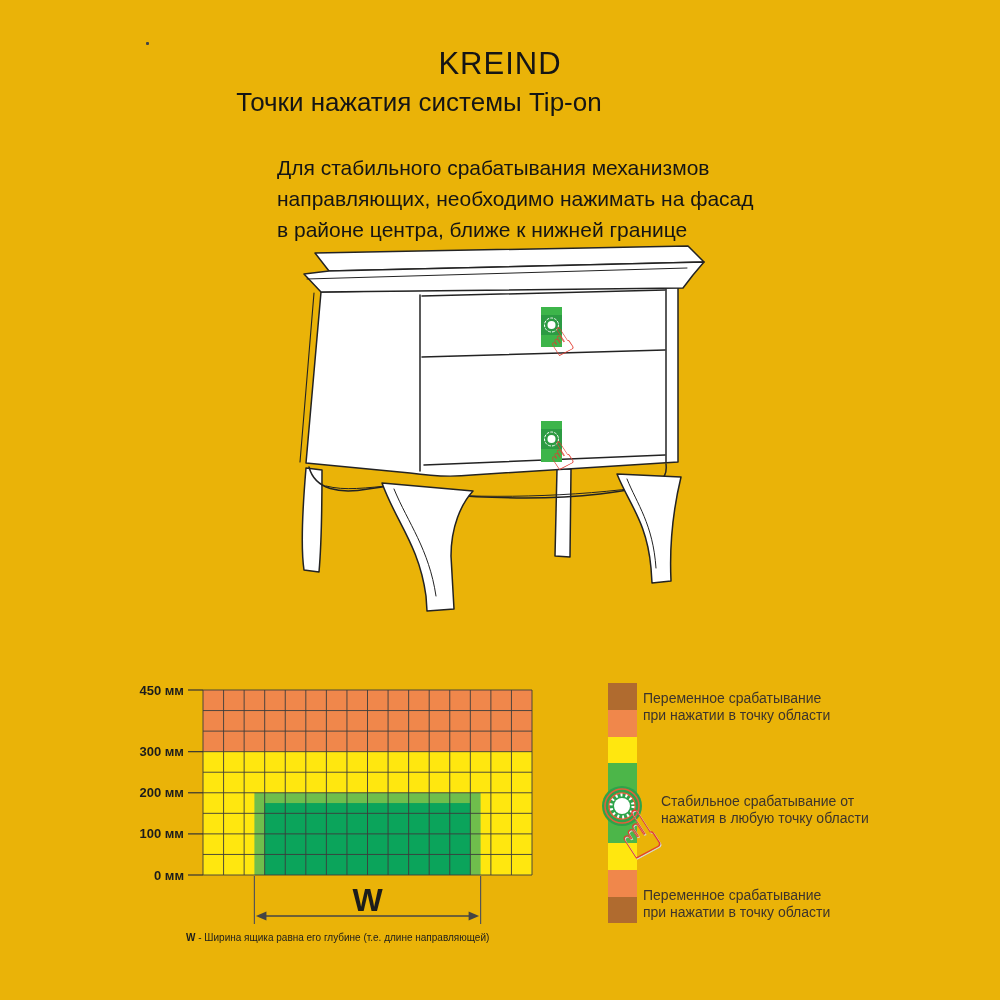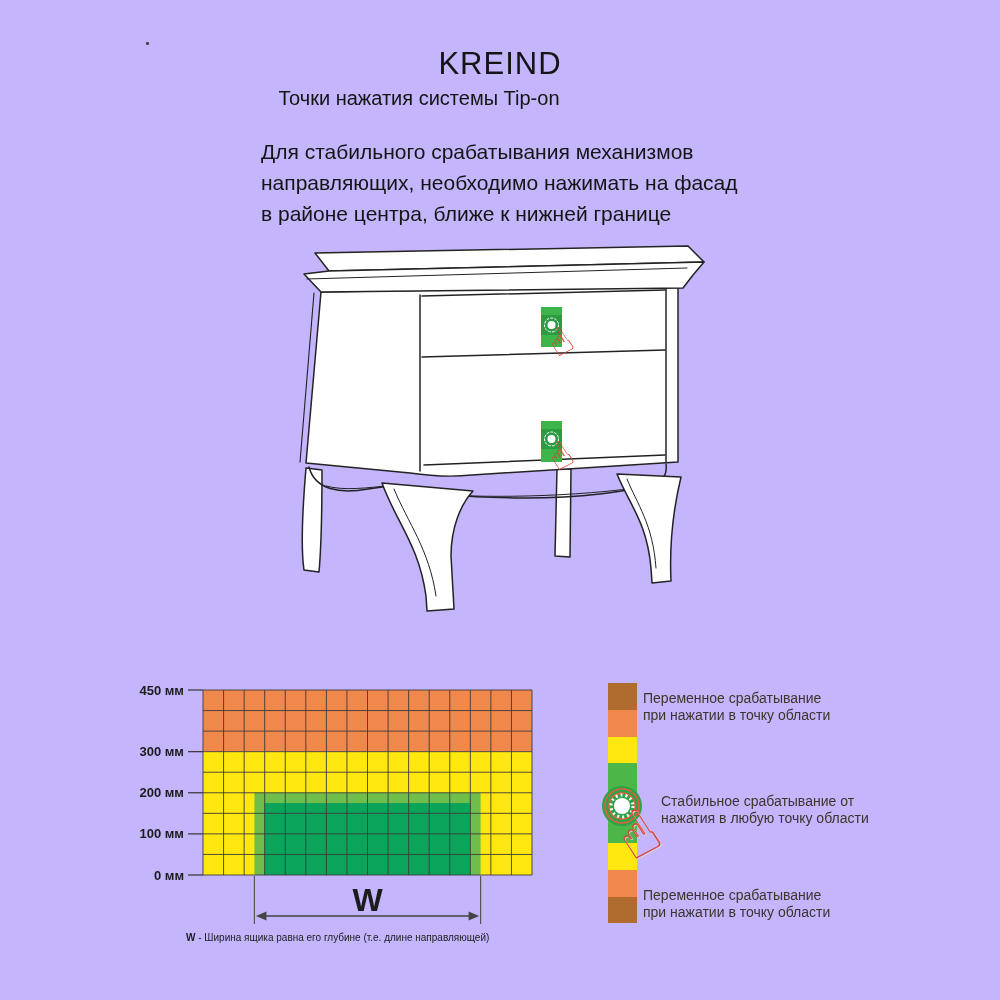--- a/index.html
+++ b/index.html
@@ -1,24 +1,24 @@
 <!DOCTYPE html>
 <html><head>
 <meta charset="utf-8">
 <style>
   html,body{margin:0;padding:0;background:#ffffff;}
-  .page{position:relative;width:1000px;height:1000px;background:#c4b5fd;overflow:hidden;
+  .page{position:relative;width:1000px;height:1000px;background:#eab308;overflow:hidden;
         font-family:"Liberation Sans",sans-serif;color:#151515;}
   #scene{position:absolute;left:0;top:0;}
   .stray-dot{position:absolute;left:146px;top:42px;width:3px;height:3px;background:#444;border-radius:1px;}
   .brand{position:absolute;left:0;top:46px;width:1000px;text-align:center;margin:0;
          font-size:31px;font-weight:400;letter-spacing:1px;}
   .subtitle{position:absolute;left:0;top:87px;width:838px;text-align:center;margin:0;
-            font-size:20px;font-weight:400;}
-  .desc{position:absolute;left:261px;top:136px;width:520px;margin:0;
+            font-size:26px;font-weight:400;}
+  .desc{position:absolute;left:261px;top:136px;width:520px;margin:16px;
         font-size:21px;line-height:31px;white-space:pre-line;}
   .caption{position:absolute;left:186px;top:932px;font-size:10px;color:#1c1c1c;}
   .caption b{font-weight:700;}
   .legend-item{position:absolute;width:250px;font-size:14px;line-height:17px;
                color:#3d342c;white-space:pre-line;}
   .li-1{left:643px;top:690px;}
   .li-2{left:661px;top:793px;}
   .li-3{left:643px;top:887px;}
 </style>
 </head>

